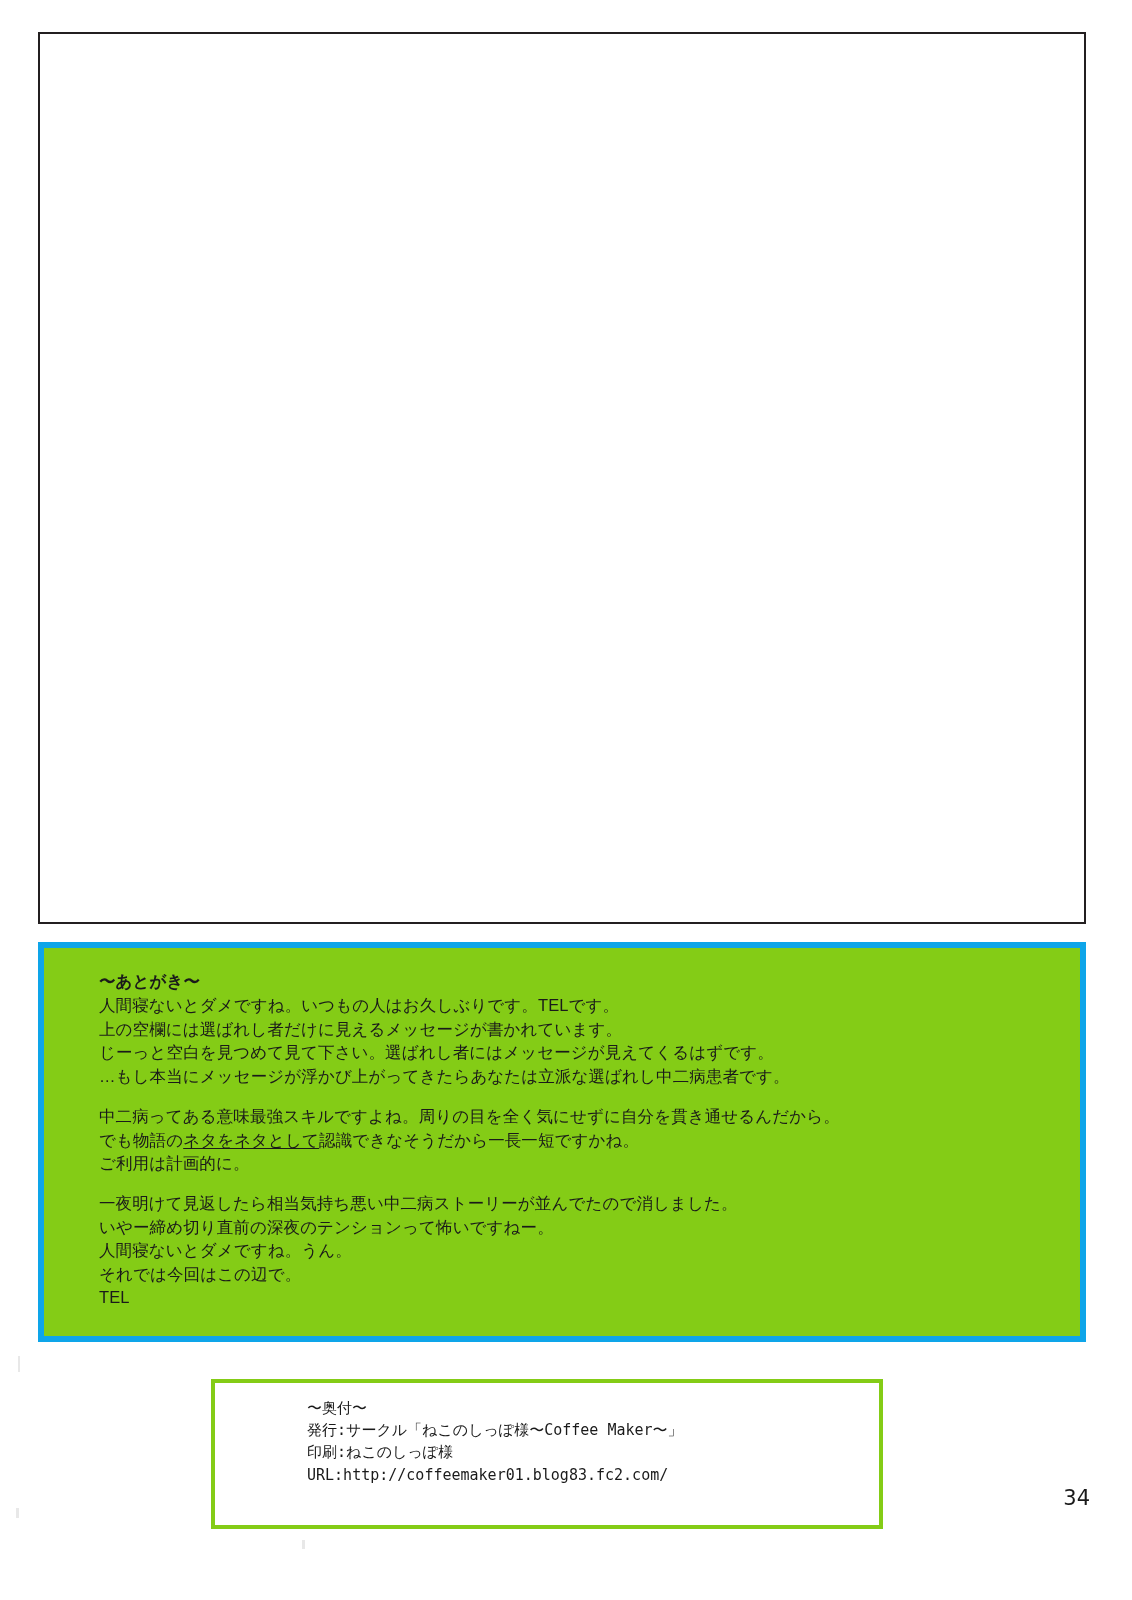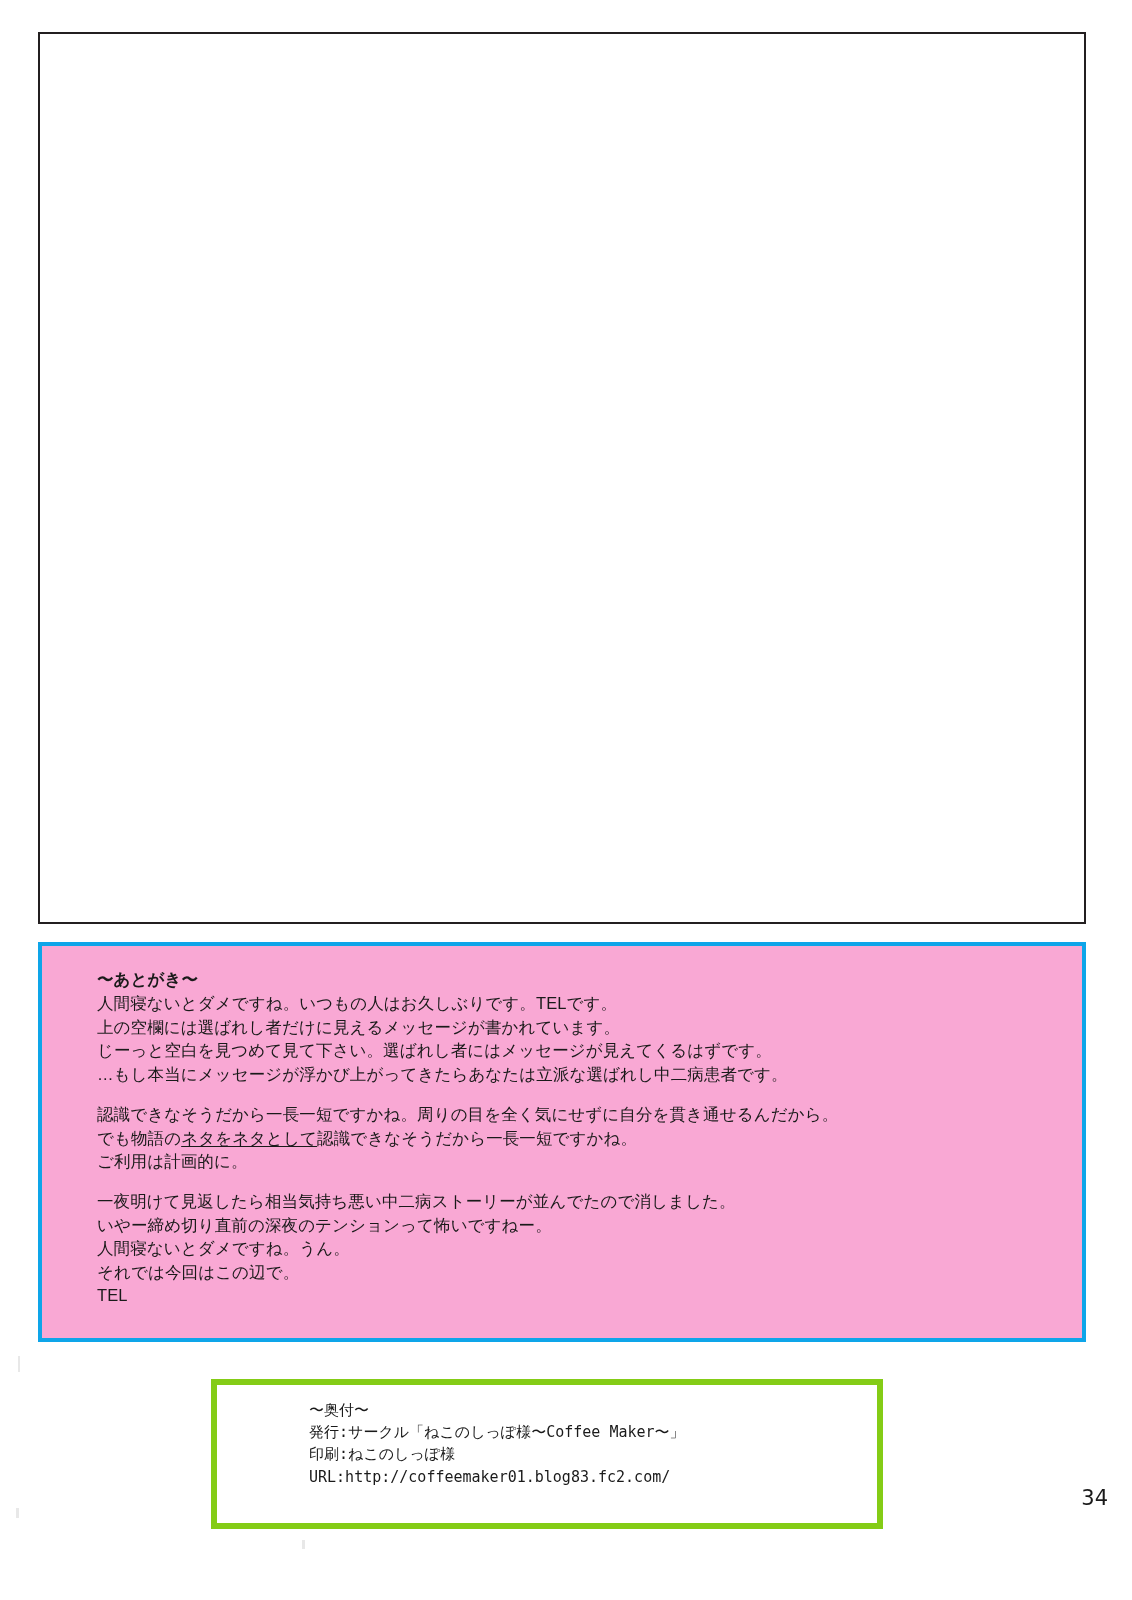--- a/index.html
+++ b/index.html
@@ -29,23 +29,23 @@
     background: #ffffff;
   }
 
   
   .afterword-box {
     position: absolute;
     left: 38px;
     top: 942px;
     width: 1048px;
     height: 400px;
-    border: 4px solid #0ea5e9;
+    border: 6px solid #0ea5e9;
     box-sizing: border-box;
-    background: #f9a8d4;
+    background: #84cc16;
   }
   .afterword-inner {
     position: absolute;
     left: 55px;
     top: 22px;
     right: 20px;
   }
   .afterword-inner p {
     margin: 0;
     font-size: 16.5px;
@@ -68,42 +68,42 @@
     margin-top: 37px;
   }
 
   
   .colophon-box {
     position: absolute;
     left: 211px;
     top: 1379px;
     width: 672px;
     height: 150px;
-    border: 6px solid #84cc16;
+    border: 4px solid #84cc16;
     box-sizing: border-box;
     background: #ffffff;
   }
   .colophon-inner {
     position: absolute;
     left: 92px;
     top: 14px;
   }
   .colophon-inner p {
     margin: 0;
     font-family: "DejaVu Sans Mono", monospace;
     font-size: 15px;
     line-height: 1.48;
     color: #1a1a1a;
     white-space: pre;
   }
 
   
   .page-number {
     position: absolute;
-    right: 24px;
+    right: 42px;
     top: 1486px;
     font-family: "DejaVu Sans", sans-serif;
     font-size: 21px;
     color: #1a1a1a;
   }
 
   
   .scan-mark {
     position: absolute;
     background: #e8e8e8;
@@ -120,21 +120,21 @@
   <div class="blank-box"></div>
 
   <div class="afterword-box">
     <div class="afterword-inner">
       <p class="afterword-title">〜あとがき〜</p>
       <p>人間寝ないとダメですね。いつもの人はお久しぶりです。TELです。</p>
       <p>上の空欄には選ばれし者だけに見えるメッセージが書かれています。</p>
       <p>じーっと空白を見つめて見て下さい。選ばれし者にはメッセージが見えてくるはずです。</p>
       <p>…もし本当にメッセージが浮かび上がってきたらあなたは立派な選ばれし中二病患者です。</p>
       <div class="gap"></div>
-      <p>認識できなそうだから一長一短ですかね。周りの目を全く気にせずに自分を貫き通せるんだから。</p>
+      <p>中二病ってある意味最強スキルですよね。周りの目を全く気にせずに自分を貫き通せるんだから。</p>
       <p><span>でも物語の</span><span class="underline-seg">ネタをネタとして</span><span>認識できなそうだから一長一短ですかね。</span></p>
       <p>ご利用は計画的に。</p>
       <div class="gap"></div>
       <p>一夜明けて見返したら相当気持ち悪い中二病ストーリーが並んでたので消しました。</p>
       <p>いやー締め切り直前の深夜のテンションって怖いですねー。</p>
       <p>人間寝ないとダメですね。うん。</p>
       <p>それでは今回はこの辺で。</p>
       <p>TEL</p>
     </div>
   </div>

